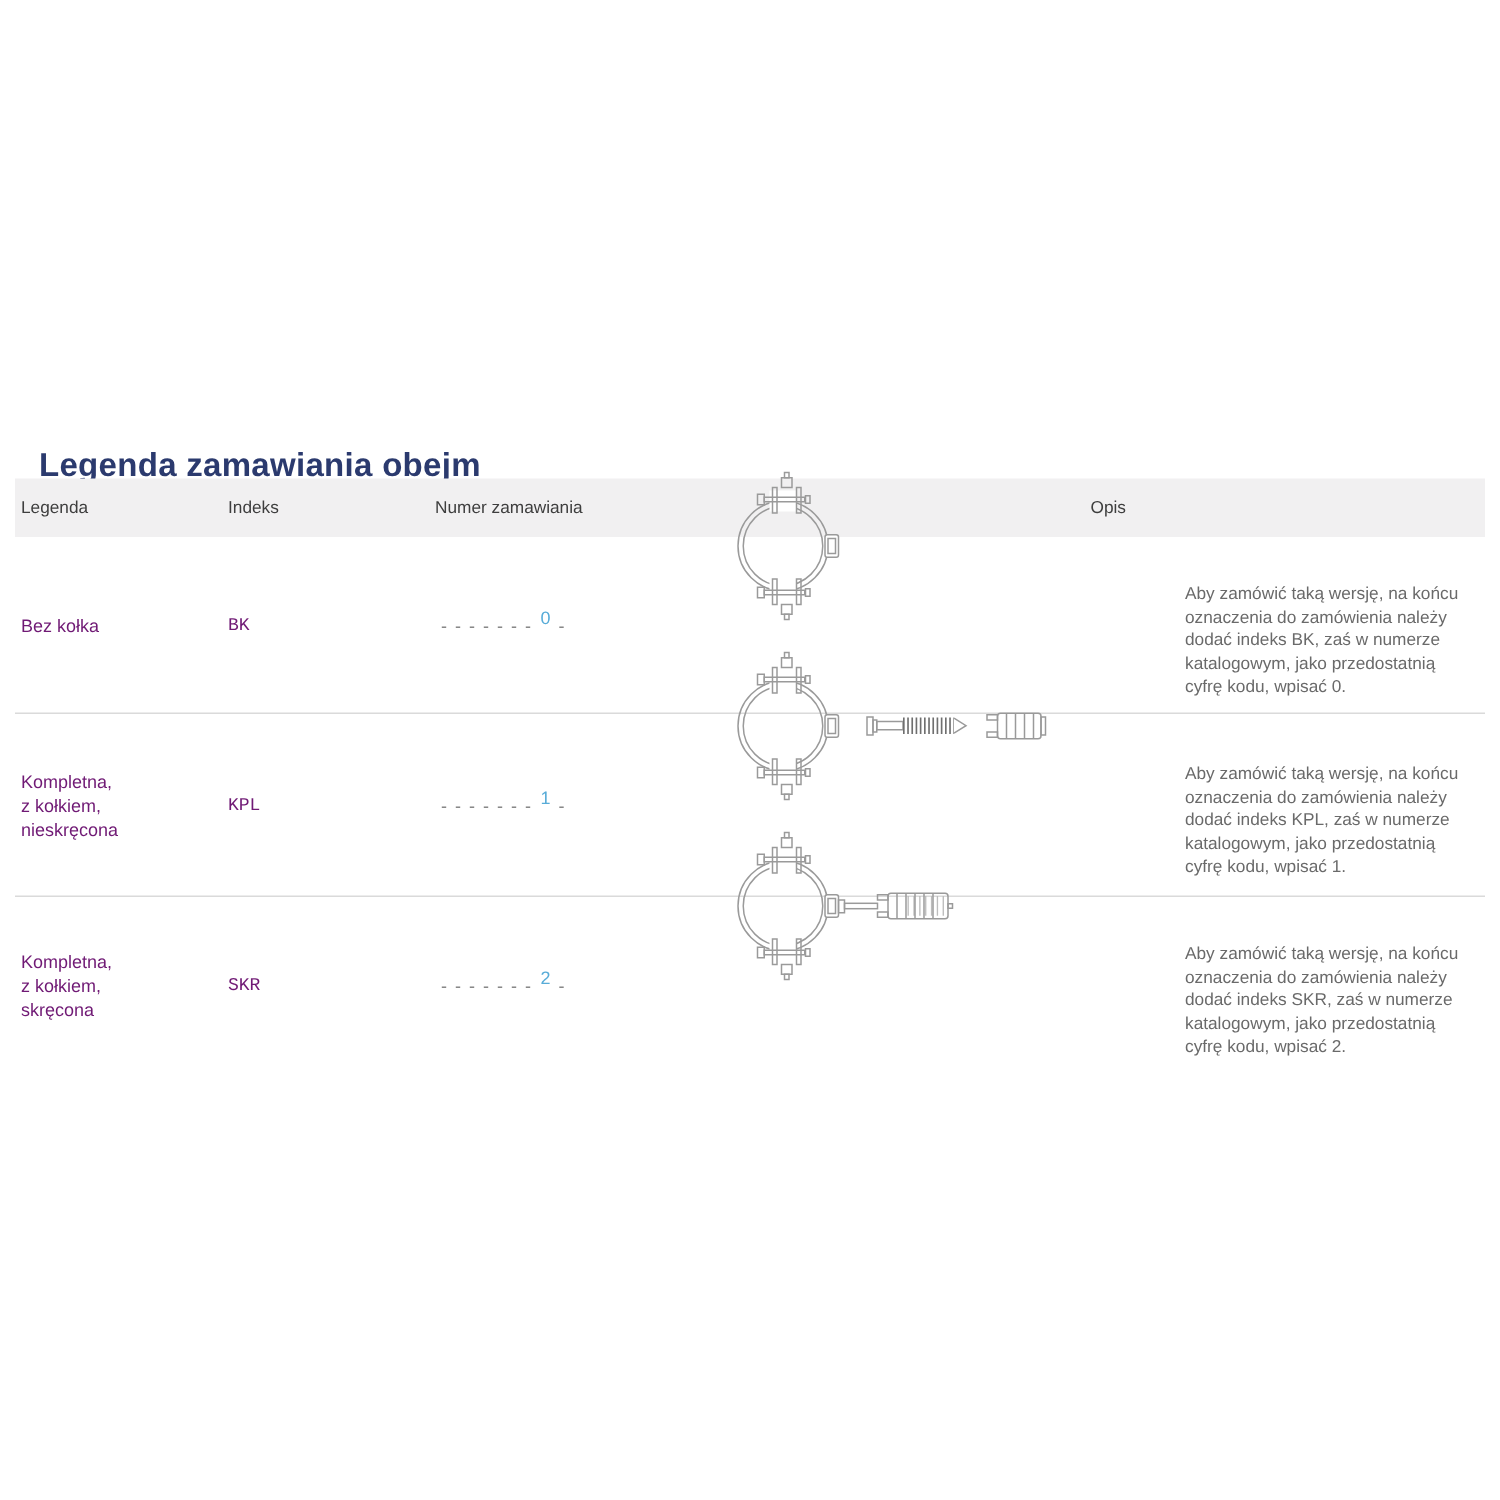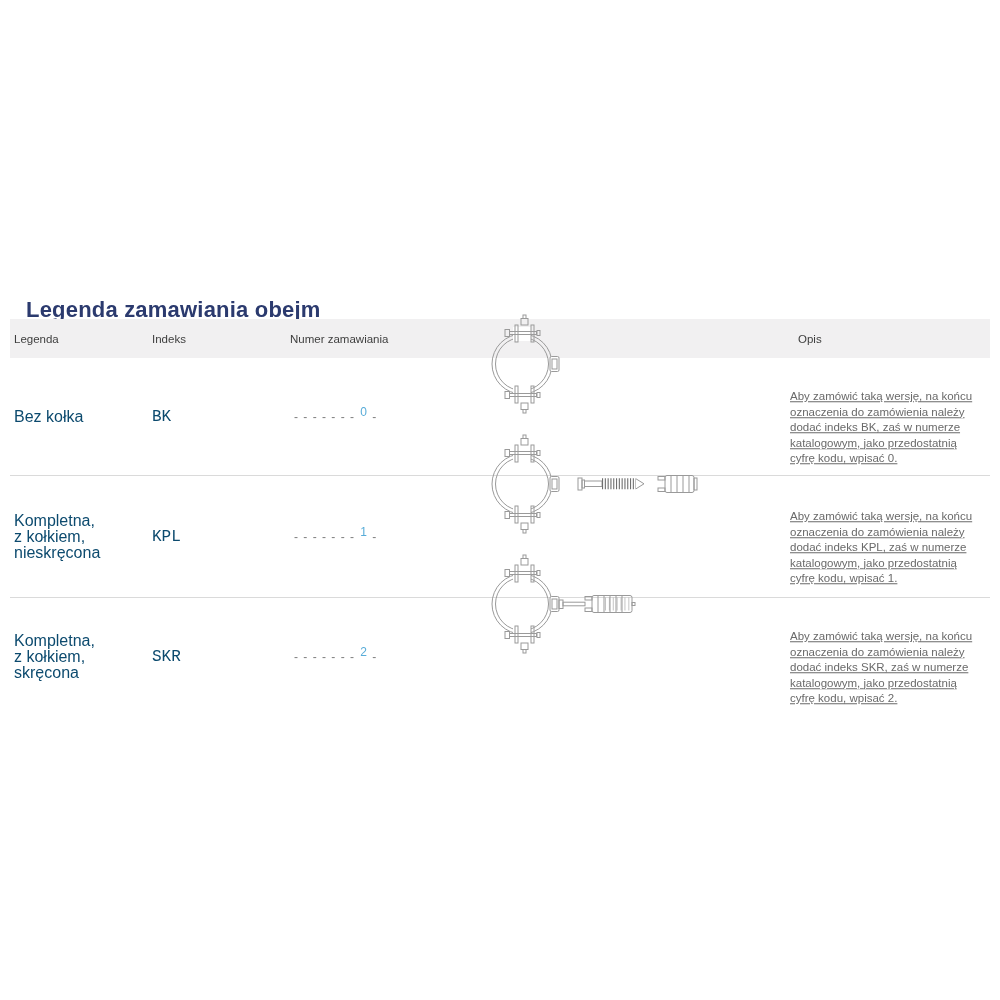--- a/index.html
+++ b/index.html
@@ -15,38 +15,38 @@
     position:absolute;left:10px;top:319px;width:980px;height:39px;
     background:#f1f0f1;
   }
   .th{
     position:absolute;top:50%;transform:translateY(-50%);
     font-size:11.5px;color:#3e3e3e;white-space:nowrap;
   }
   .th-obejma{left:4px;}
   .th-indeks{left:142px;}
   .th-numer{left:280px;}
-  .th-opis{left:788px;text-align:right;}
+  .th-opis{left:717px;text-align:right;}
   .row{position:absolute;left:10px;width:980px;}
   .row-1{top:358px;height:117px;border-bottom:1px solid #dadada;}
   .row-2{top:476px;height:121px;border-bottom:1px solid #dadada;}
   .row-3{top:598px;height:117px;}
-  .cell{position:absolute;top:50%;transform:translateY(-50%);font-size:16px;line-height:16px;color:#0c4a6e;}
+  .cell{position:absolute;top:50%;transform:translateY(-50%);font-size:12px;line-height:16px;color:#701a75;}
   .cell-obejma{left:4px;white-space:pre-line;}
   .cell-indeks{left:142px;font-family:Liberation Mono, monospace;}
   .cell-catalog{left:284px;white-space:nowrap;font-size:12px;color:#7f7f7f;letter-spacing:1px;}
   .cell-catalog .digit{
     color:#58acd8;position:relative;top:-5px;letter-spacing:0;
     margin:0 1px;font-size:12px;
   }
   .cell-illu{position:absolute;}
   .illu-1{left:478px;top:6px;}
   .illu-2{left:478px;top:8px;}
   .illu-3{left:478px;top:6px;}
-  .cell-opis{left:780px;width:192px;font-size:11.5px;line-height:15.5px;color:#6a6a6a;text-decoration:underline;}
+  .cell-opis{left:780px;width:192px;font-size:11.5px;line-height:15.5px;color:#6a6a6a;}
   svg{display:block;}
   .ln{stroke:#9a9a9a;fill:none;stroke-width:1;}
   .wh{fill:#ffffff;stroke:none;}
   .whln{fill:#ffffff;stroke:#9a9a9a;stroke-width:1;}
 </style>
 </head>
 <body>
 
 <svg width="0" height="0" style="position:absolute">
   <defs>

